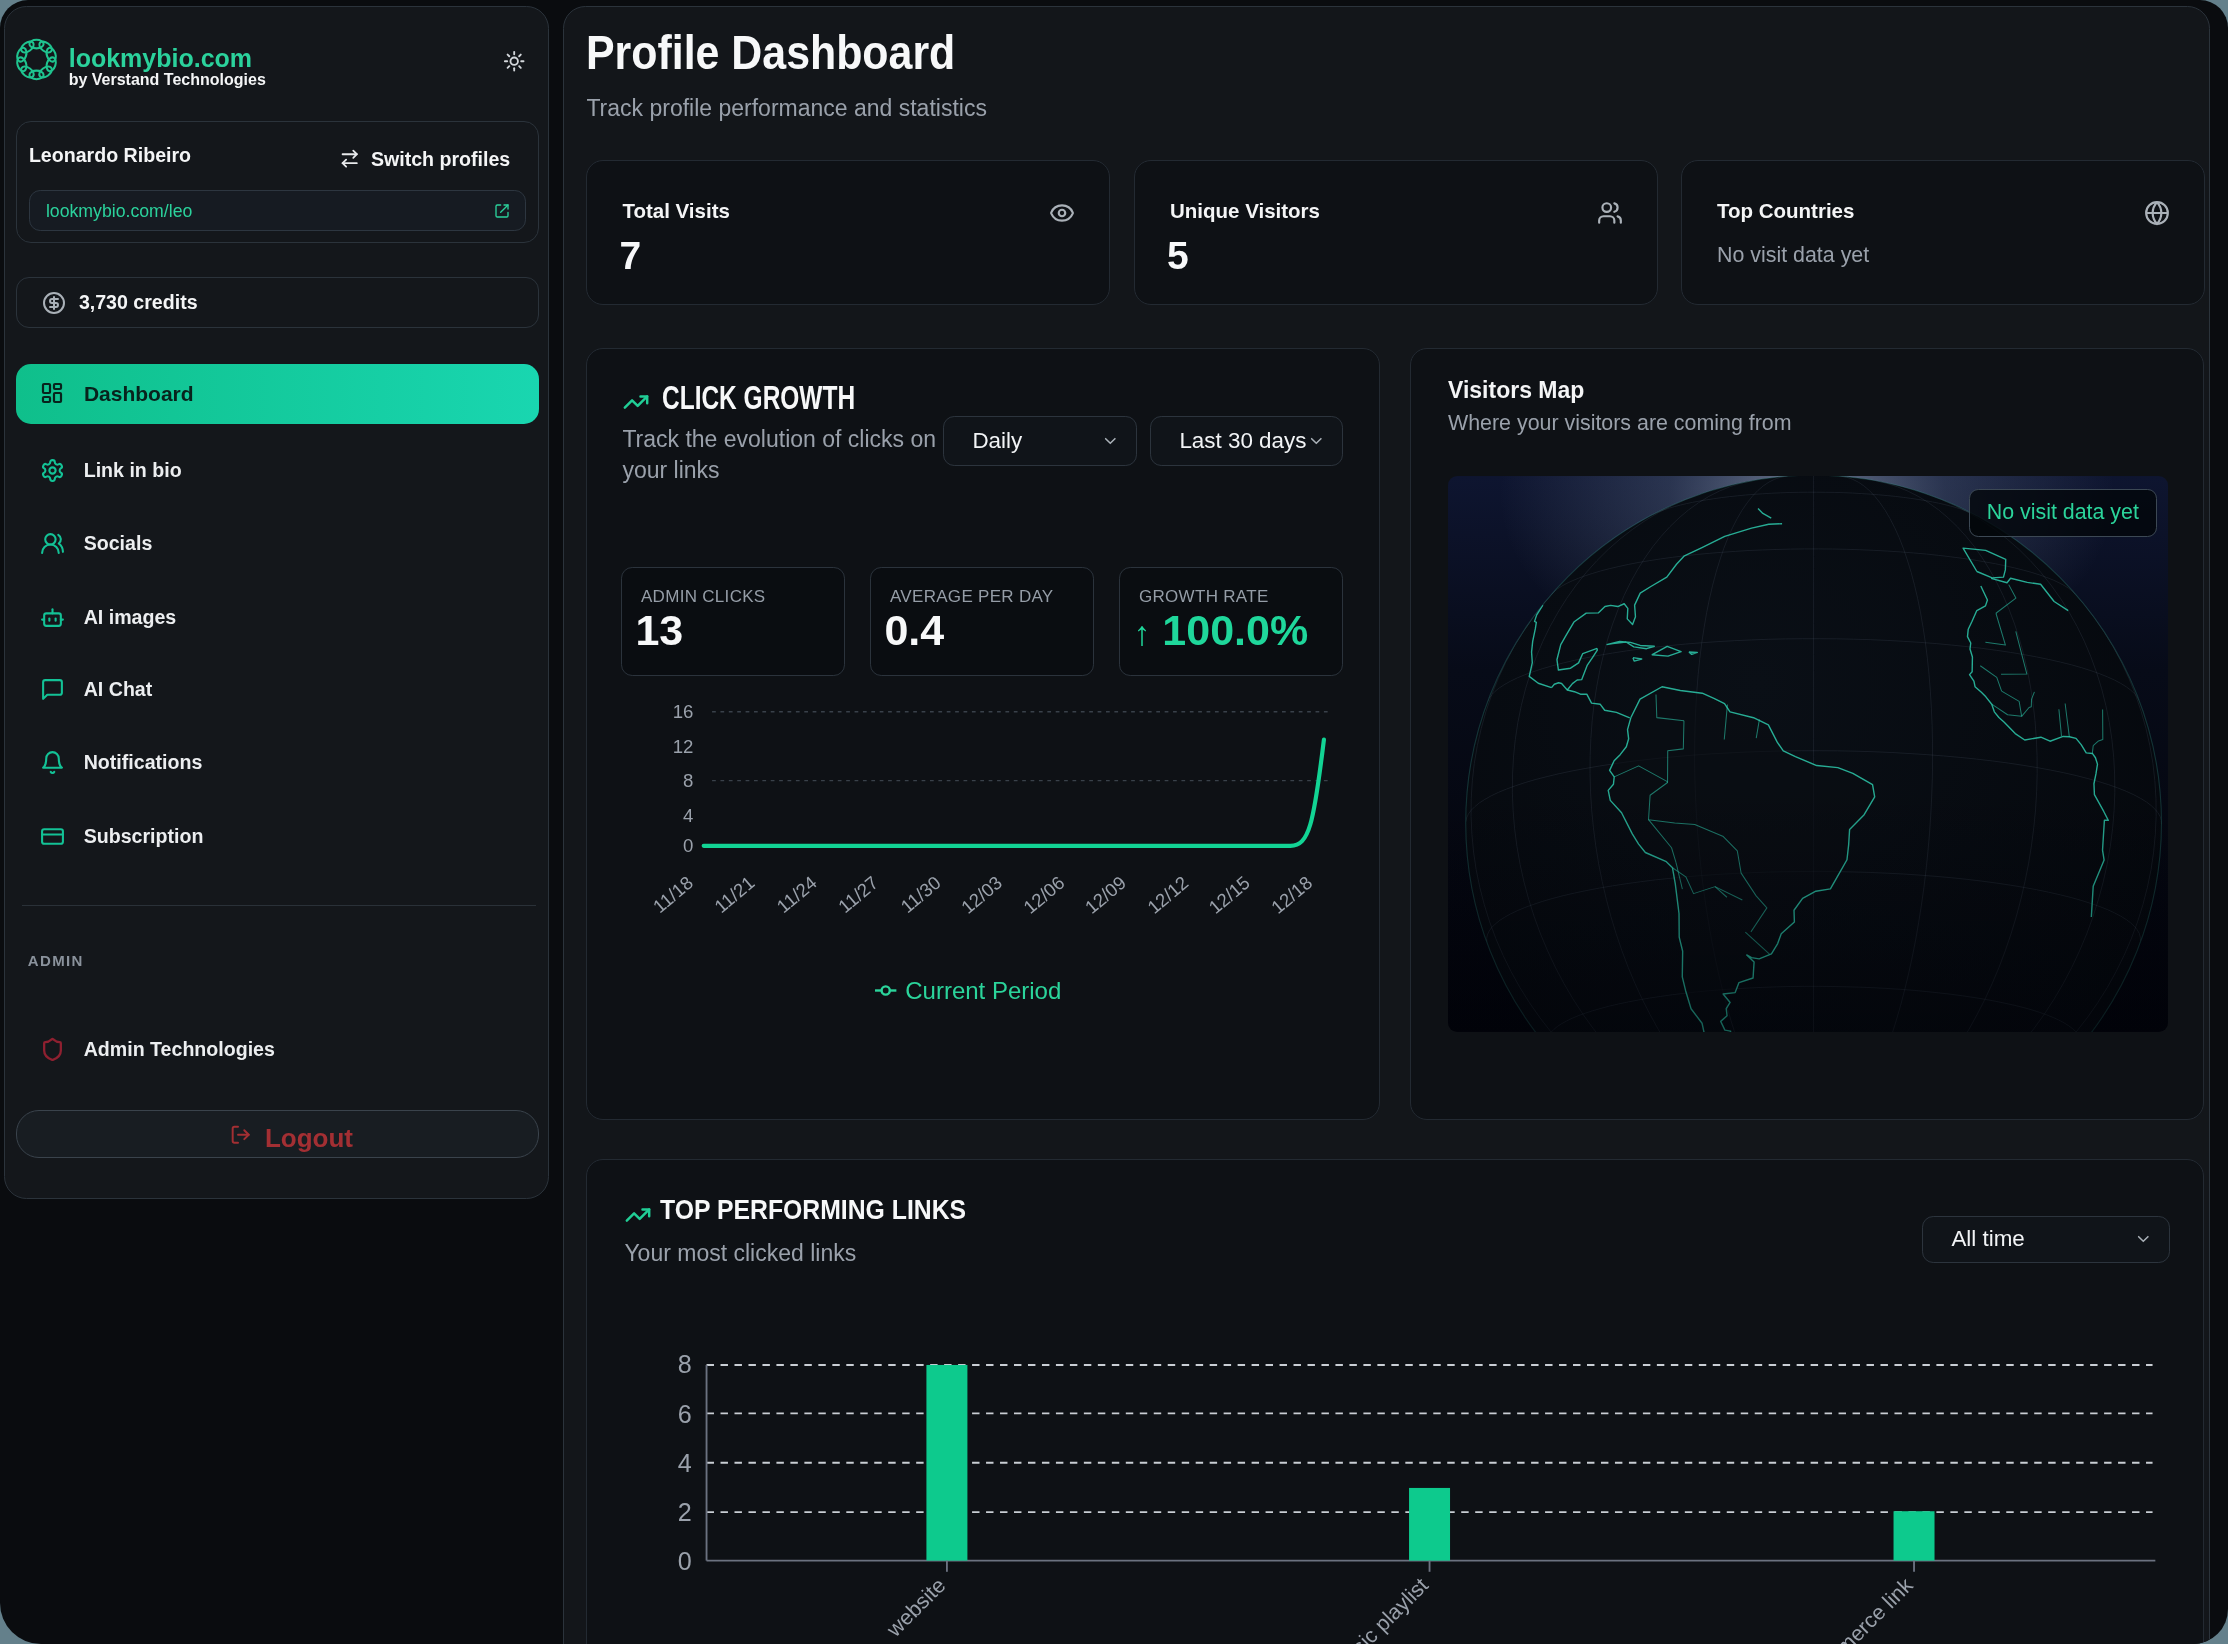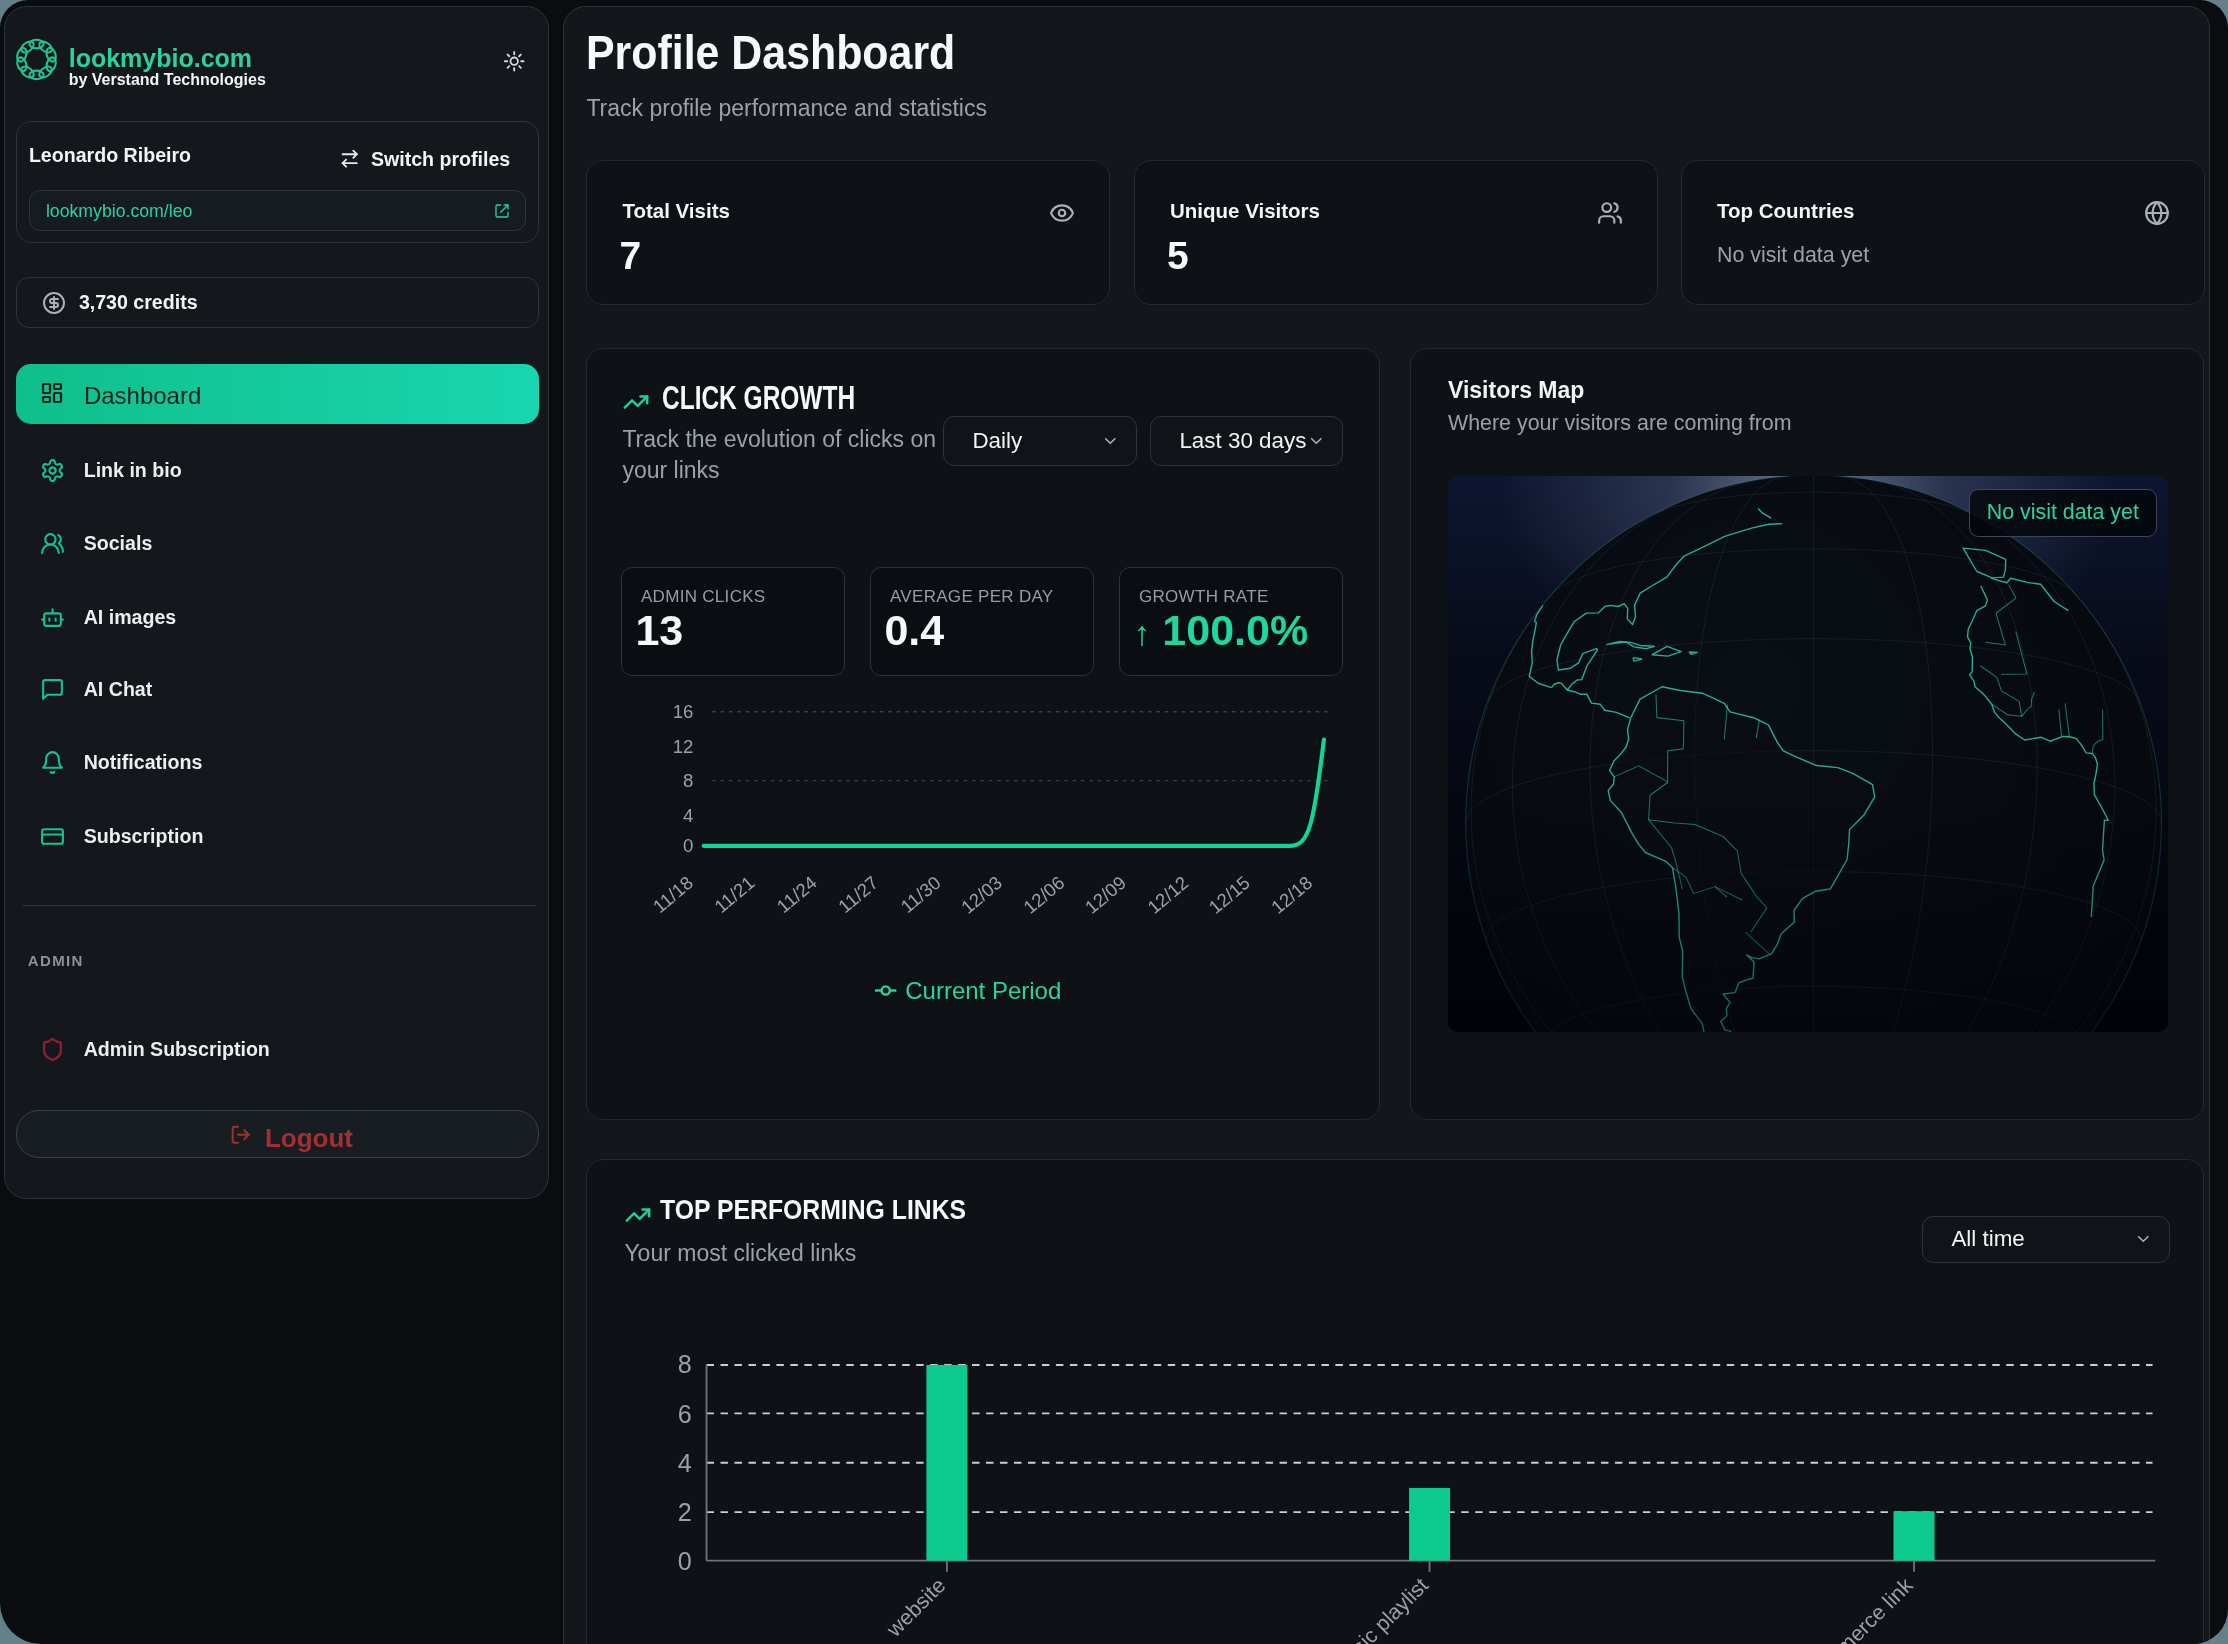--- a/index.html
+++ b/index.html
@@ -89,21 +89,21 @@
       <div class="abs" style="left:62px;top:13px;font-size:19.6px;font-weight:700;color:#f4f5f6">3,730 credits</div>
     </div>
 
     <div class="abs" style="left:11.2px;top:357px;width:523px;height:60px;border-radius:15px;background:linear-gradient(90deg,#0fbf8b,#19d6b0)">
       <svg class="abs" style="left:24px;top:17.7px" width="24" height="24" viewBox="0 0 24 24" fill="none" stroke="#08231c" stroke-width="2.2" stroke-linejoin="round">
         <rect x="3" y="3" width="7" height="9" rx="1"></rect>
           <rect x="14" y="3" width="7" height="5" rx="1"></rect>
           <rect x="14" y="12" width="7" height="9" rx="1"></rect>
           <rect x="3" y="16" width="7" height="5" rx="1"></rect>
       </svg>
-      <div class="abs" style="left:68px;top:18.6px;font-size:24px;font-weight:400;color:#08231c">Dashboard</div>
+      <div class="abs" style="left:68px;top:18.6px;font-size:21px;font-weight:700;color:#08231c">Dashboard</div>
     </div>
 
     <div class="abs" style="left:0;top:451px;width:545px;height:28px">
       <svg class="navicon" width="25" height="25" viewBox="0 0 24 24" fill="none" stroke="#13c296" stroke-width="2" stroke-linecap="round" stroke-linejoin="round">
         <path d="M12.22 2h-.44a2 2 0 0 0-2 2v.18a2 2 0 0 1-1 1.73l-.43.25a2 2 0 0 1-2 0l-.15-.08a2 2 0 0 0-2.73.73l-.22.38a2 2 0 0 0 .73 2.73l.15.1a2 2 0 0 1 1 1.72v.51a2 2 0 0 1-1 1.74l-.15.09a2 2 0 0 0-.73 2.73l.22.38a2 2 0 0 0 2.73.73l.15-.08a2 2 0 0 1 2 0l.43.25a2 2 0 0 1 1 1.73V20a2 2 0 0 0 2 2h.44a2 2 0 0 0 2-2v-.18a2 2 0 0 1 1-1.73l.43-.25a2 2 0 0 1 2 0l.15.08a2 2 0 0 0 2.73-.73l.22-.39a2 2 0 0 0-.73-2.73l-.15-.08a2 2 0 0 1-1-1.74v-.5a2 2 0 0 1 1-1.74l.15-.09a2 2 0 0 0 .73-2.73l-.22-.38a2 2 0 0 0-2.73-.73l-.15.08a2 2 0 0 1-2 0l-.43-.25a2 2 0 0 1-1-1.73V4a2 2 0 0 0-2-2z"></path>
           <circle cx="12" cy="12" r="3"></circle>
       </svg>
       <div class="navtext" style="top:1.9px">Link in bio</div>
     </div>
 
@@ -151,21 +151,21 @@
       <div class="navtext" style="top:1.9px">Subscription</div>
     </div>
 
     <div class="abs" style="left:17.7px;top:898px;width:514px;height:0.9px;background:#2a3138"></div>
     <div class="abs" style="left:23px;top:945px;font-size:15px;font-weight:700;letter-spacing:1.4px;color:#8a929c">ADMIN</div>
 
     <div class="abs" style="left:0;top:1030px;width:545px;height:28px">
       <svg class="navicon" width="25" height="25" viewBox="0 0 24 24" fill="none" stroke="#8f2030" stroke-width="2.2" stroke-linecap="round" stroke-linejoin="round">
         <path d="M20 13c0 5-3.5 7.5-7.66 8.95a1 1 0 0 1-.67-.01C7.5 20.5 4 18 4 13V6a1 1 0 0 1 1-1c2 0 4.5-1.2 6.24-2.72a1 1 0 0 1 1.52 0C14.5 3.8 17 5 19 5a1 1 0 0 1 1 1z"></path>
       </svg>
-      <div class="navtext" style="top:1.9px">Admin Subscription</div>
+      <div class="navtext" style="top:1.9px">Admin Technologies</div>
     </div>
 
     <div class="abs" style="left:11.2px;top:1103px;width:523px;height:48px;border:0.9px solid #3a434c;border-radius:23px;background:#181d22">
       <svg class="abs" style="left:213px;top:13px" width="21.4" height="21.4" viewBox="0 0 24 24" fill="none" stroke="#a32f33" stroke-width="2.2" stroke-linecap="round" stroke-linejoin="round">
         <path d="M9 21H5a2 2 0 0 1-2-2V5a2 2 0 0 1 2-2h4"></path>
           <polyline points="16 17 21 12 16 7"></polyline>
           <line x1="21" y1="12" x2="9" y2="12"></line>
       </svg>
       <div class="abs" style="left:248px;top:12px;font-size:26px;font-weight:700;color:#a32f33">Logout</div>
     </div>

